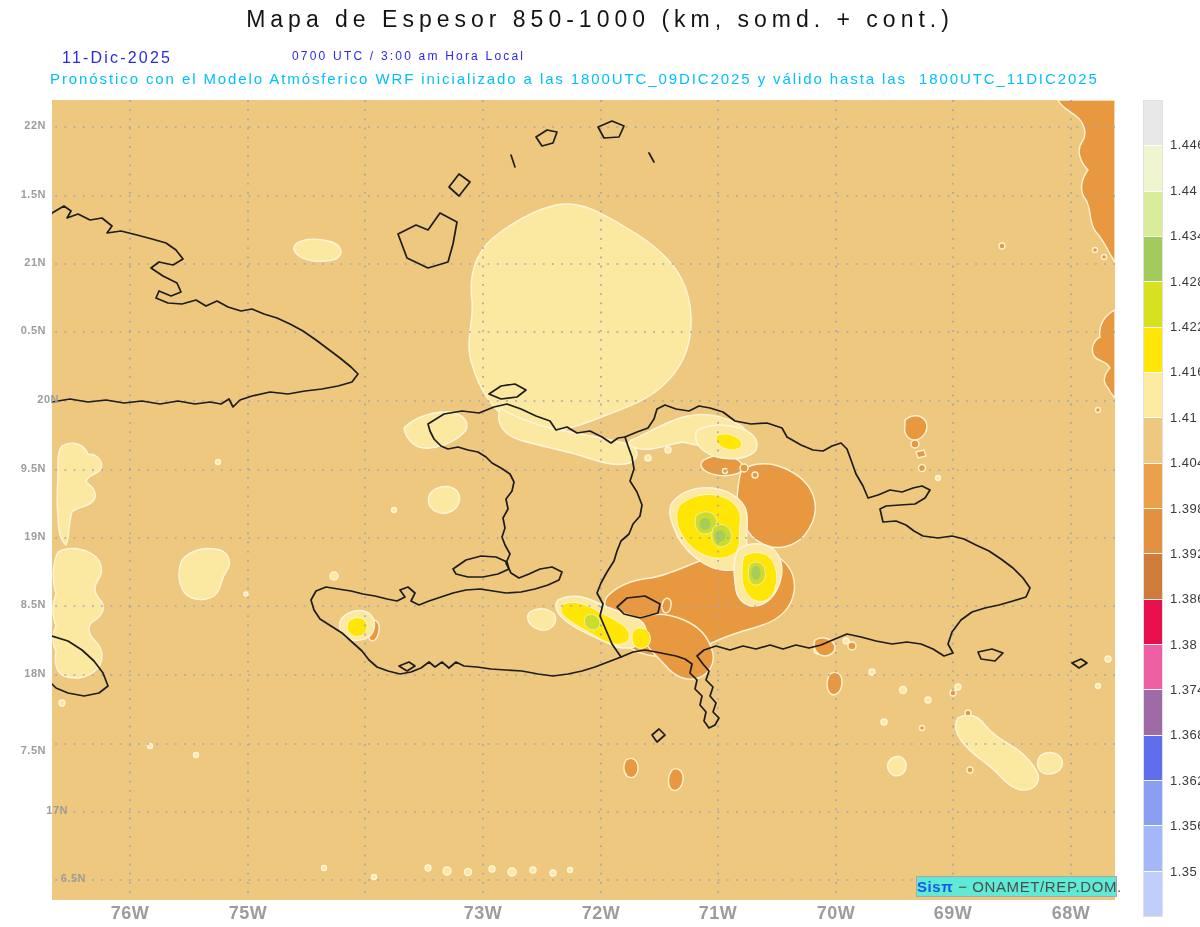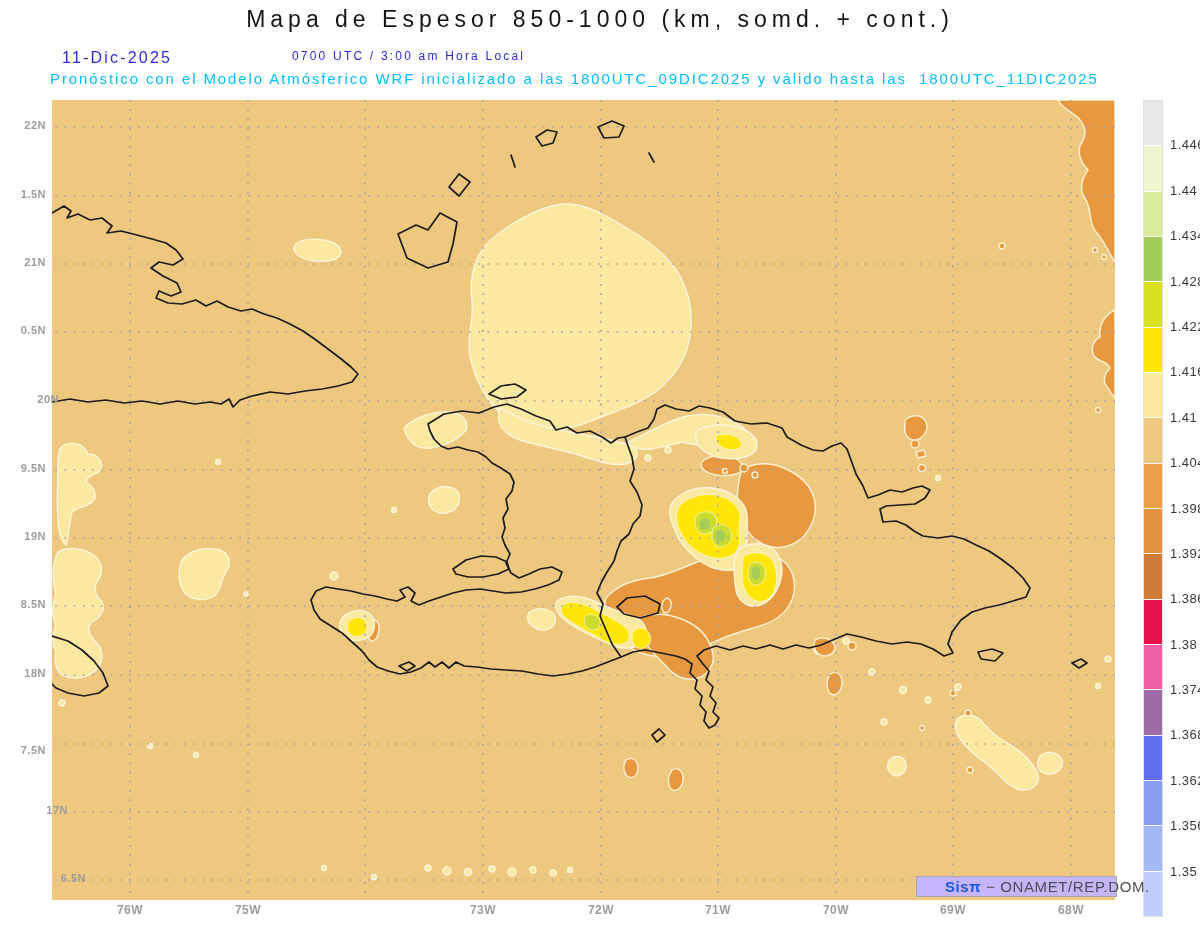--- a/index.html
+++ b/index.html
@@ -7,30 +7,30 @@
         font-family:"Liberation Sans","DejaVu Sans",sans-serif;}
   .abs{position:absolute;}
   #title{left:0;top:6px;width:1200px;text-align:center;font-size:23px;letter-spacing:5px;
          color:#141414;white-space:nowrap;}
   #date-line{left:62px;top:49px;font-size:16px;letter-spacing:2.2px;color:#2a2ae6;white-space:nowrap;}
   #time-line{left:292px;top:49px;font-size:12px;letter-spacing:2.2px;color:#2a2ae6;white-space:nowrap;}
   #forecast-line{left:50px;top:70px;font-size:15px;letter-spacing:1.9px;color:#00bfff;white-space:pre;}
   #map-wrap{left:52px;top:100px;width:1063px;height:800px;}
   .ylab{position:absolute;left:0;width:46px;text-align:right;font-size:11px;font-weight:bold;
         color:#9c9c9c;letter-spacing:0.5px;}
-  .xlab{position:absolute;width:44px;text-align:center;font-size:12px;font-weight:bold;
+  .xlab{position:absolute;width:44px;text-align:center;font-size:18px;font-weight:bold;
         color:#9c9c9c;letter-spacing:0.5px;top:903px;}
   #cbar{left:1143px;top:100px;width:20px;height:817px;display:flex;flex-direction:column;
         border:1px solid #e0e0e0;box-sizing:border-box;}
   #cbar .seg{flex:1 1 auto;}
   #cbar .seg + .seg{border-top:1px solid rgba(255,255,255,0.95);}
   .cblab{position:absolute;left:1170px;width:46px;font-size:13px;color:#3a3a3a;letter-spacing:0.5px;}
-  #credit-box{left:916px;top:876px;width:201px;height:21px;background:#c4b5fd;border:1px solid #a8a8a8;
+  #credit-box{left:916px;top:876px;width:201px;height:21px;background:#5eead4;border:1px solid #a8a8a8;
         box-sizing:border-box;text-align:center;line-height:19px;font-size:15px;letter-spacing:0.6px;
-        white-space:nowrap;padding-left:28px;}
+        white-space:nowrap;}
   #credit-box .brand{color:#1a56e8;font-weight:bold;}
   #credit-box .rest{color:#4d4d4d;}
   svg .coast{fill:none;stroke:#1c1c1c;stroke-width:1.7;stroke-linejoin:round;stroke-linecap:round;}
   svg .pale{fill:#fbe9a1;stroke:#fdf6dd;stroke-width:1.4;}
   svg .orange{fill:#e8993f;stroke:#fdf3d6;stroke-width:1.4;}
   svg .yellow{fill:#ffe606;stroke:#fdf6c9;stroke-width:1;}
   svg .chart{fill:#cbdc2f;stroke:#f2f4bc;stroke-width:0.8;}
   svg .green{fill:#a6cd5a;}
   svg .grid{stroke:#a5a5ad;stroke-width:1.7;stroke-dasharray:1.8 7.4;fill:none;}
 </style>

